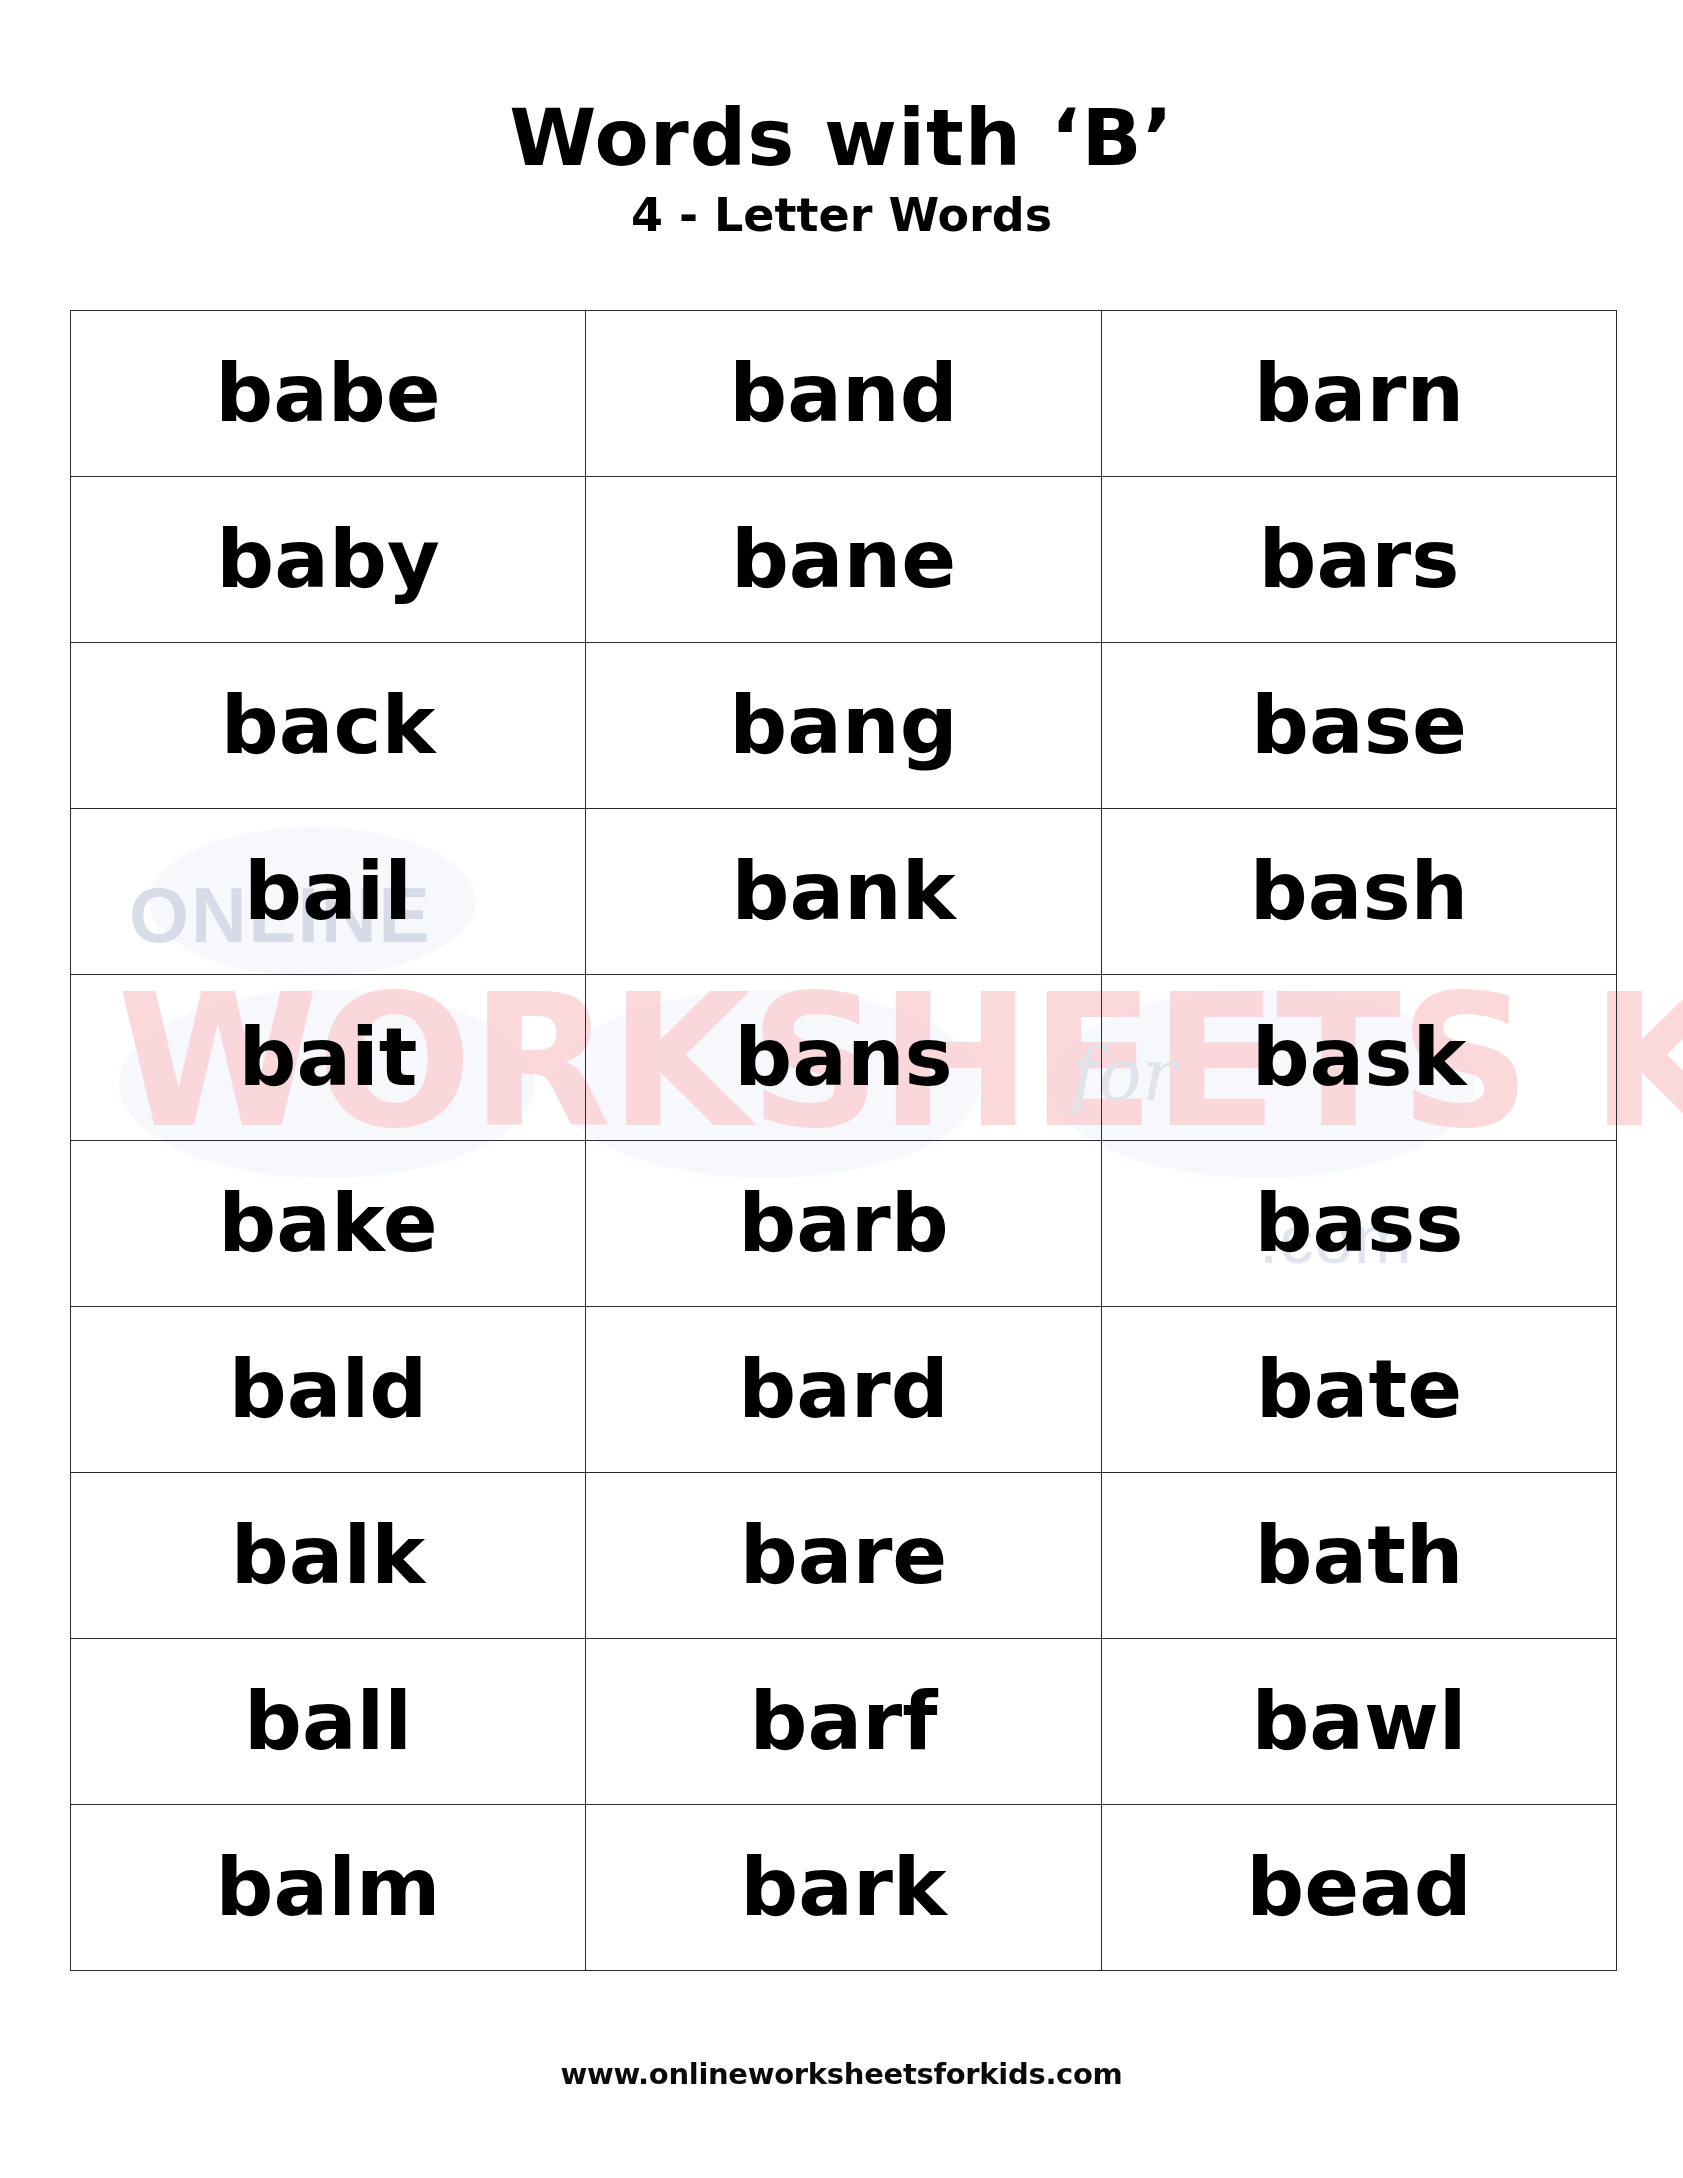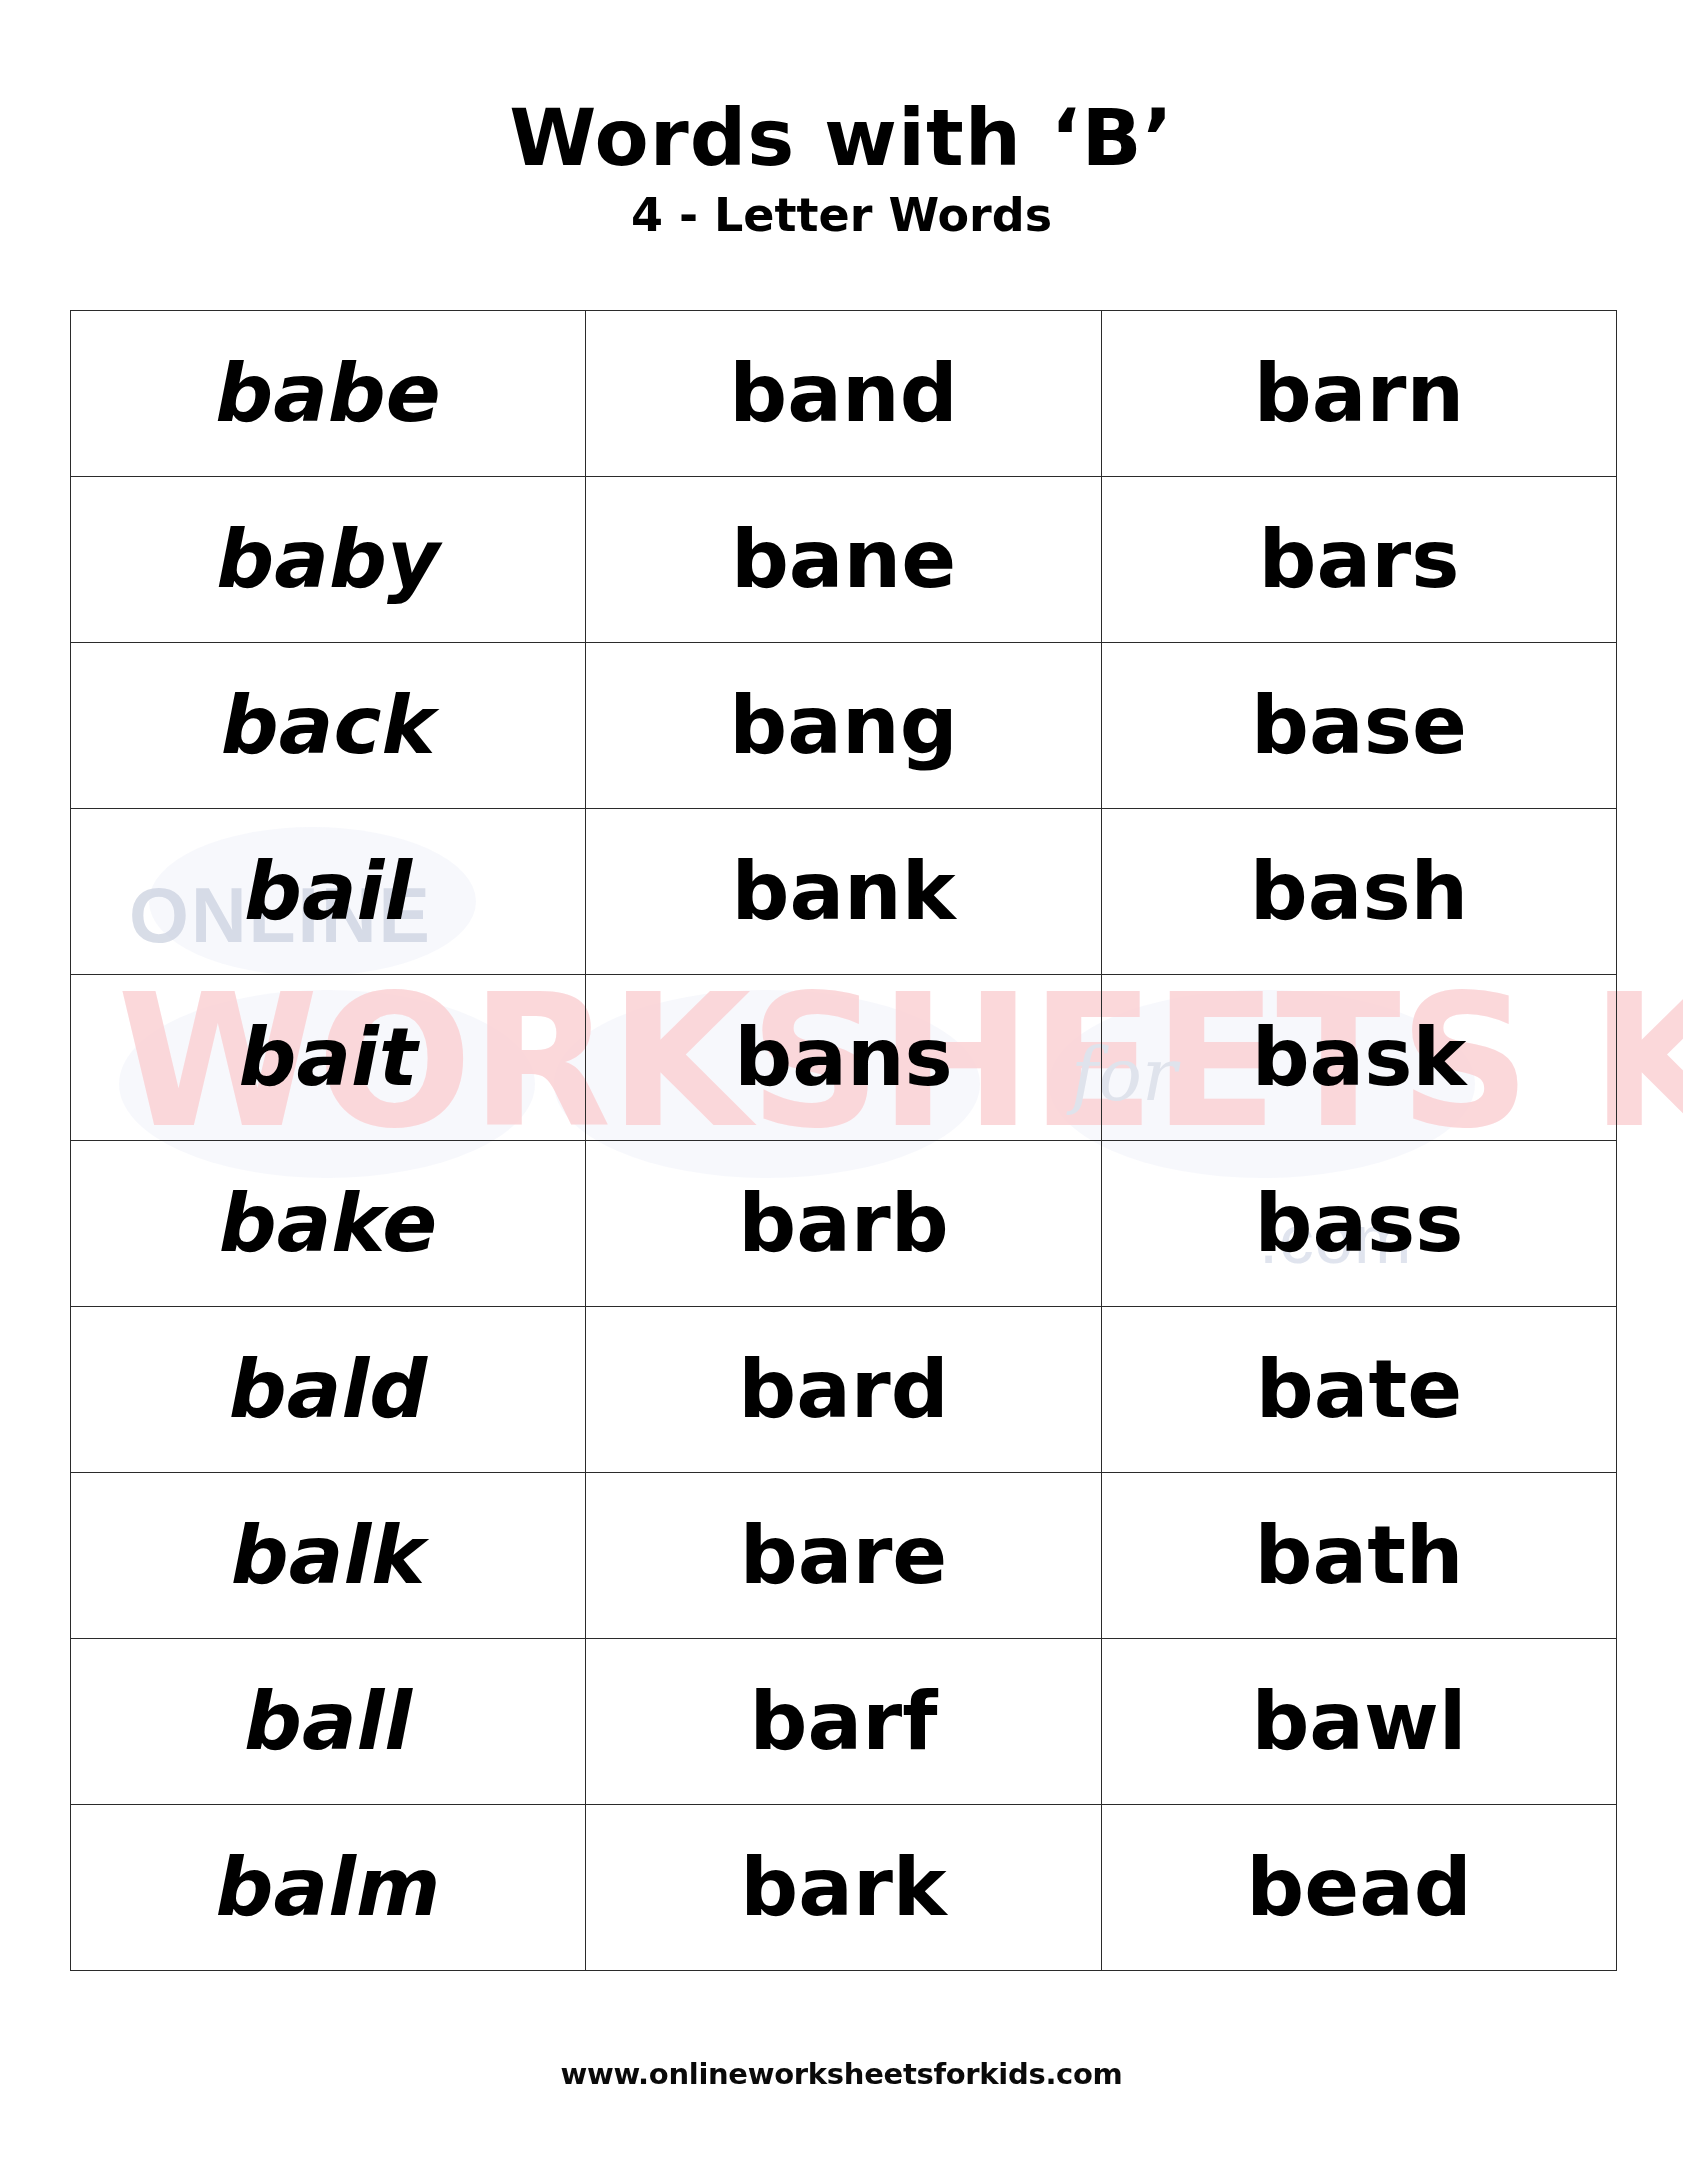--- a/index.html
+++ b/index.html
@@ -126,21 +126,21 @@
     border-collapse: collapse;
     table-layout: fixed;
   }
   table.word-table td {
     border: 1.6px solid #2b2b2b;
     text-align: center;
     vertical-align: middle;
     padding: 0;
     height: 165px;
   }
-  table.word-table td:nth-child(1) { width: 514px; font-style: italic; }
+  table.word-table td:nth-child(1) { width: 514px; }
   table.word-table td:nth-child(2) { width: 515px; }
   table.word-table td:nth-child(3) { width: 514px; }
 
   .word {
     font-family: "DejaVu Sans", sans-serif;
     font-weight: 700;
     font-size: 81px;
     line-height: 1;
     color: #000000;
     letter-spacing: 0px;

